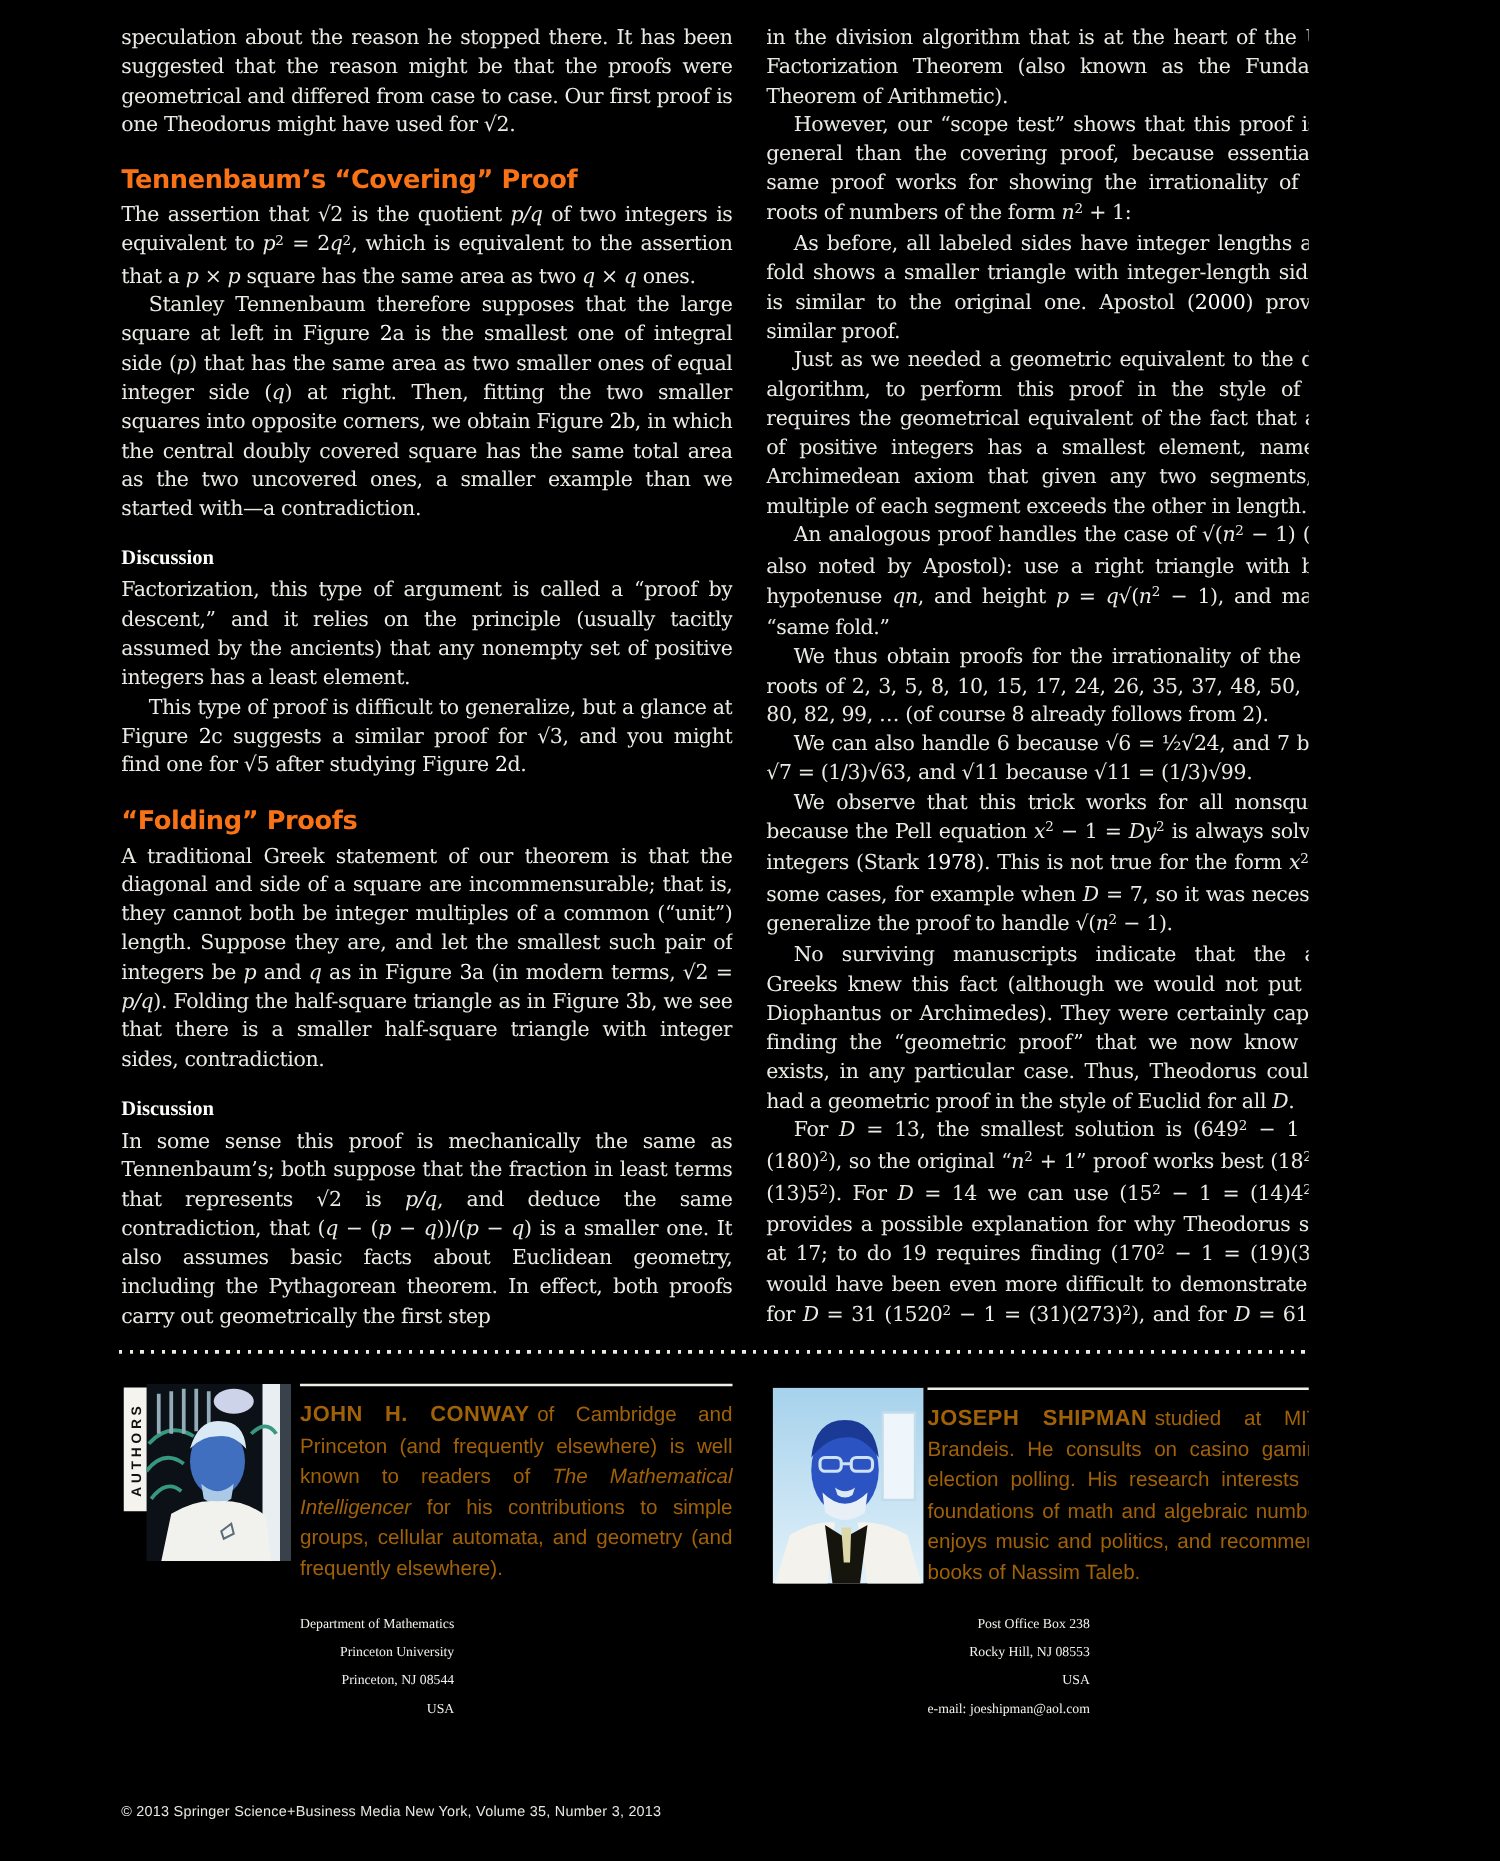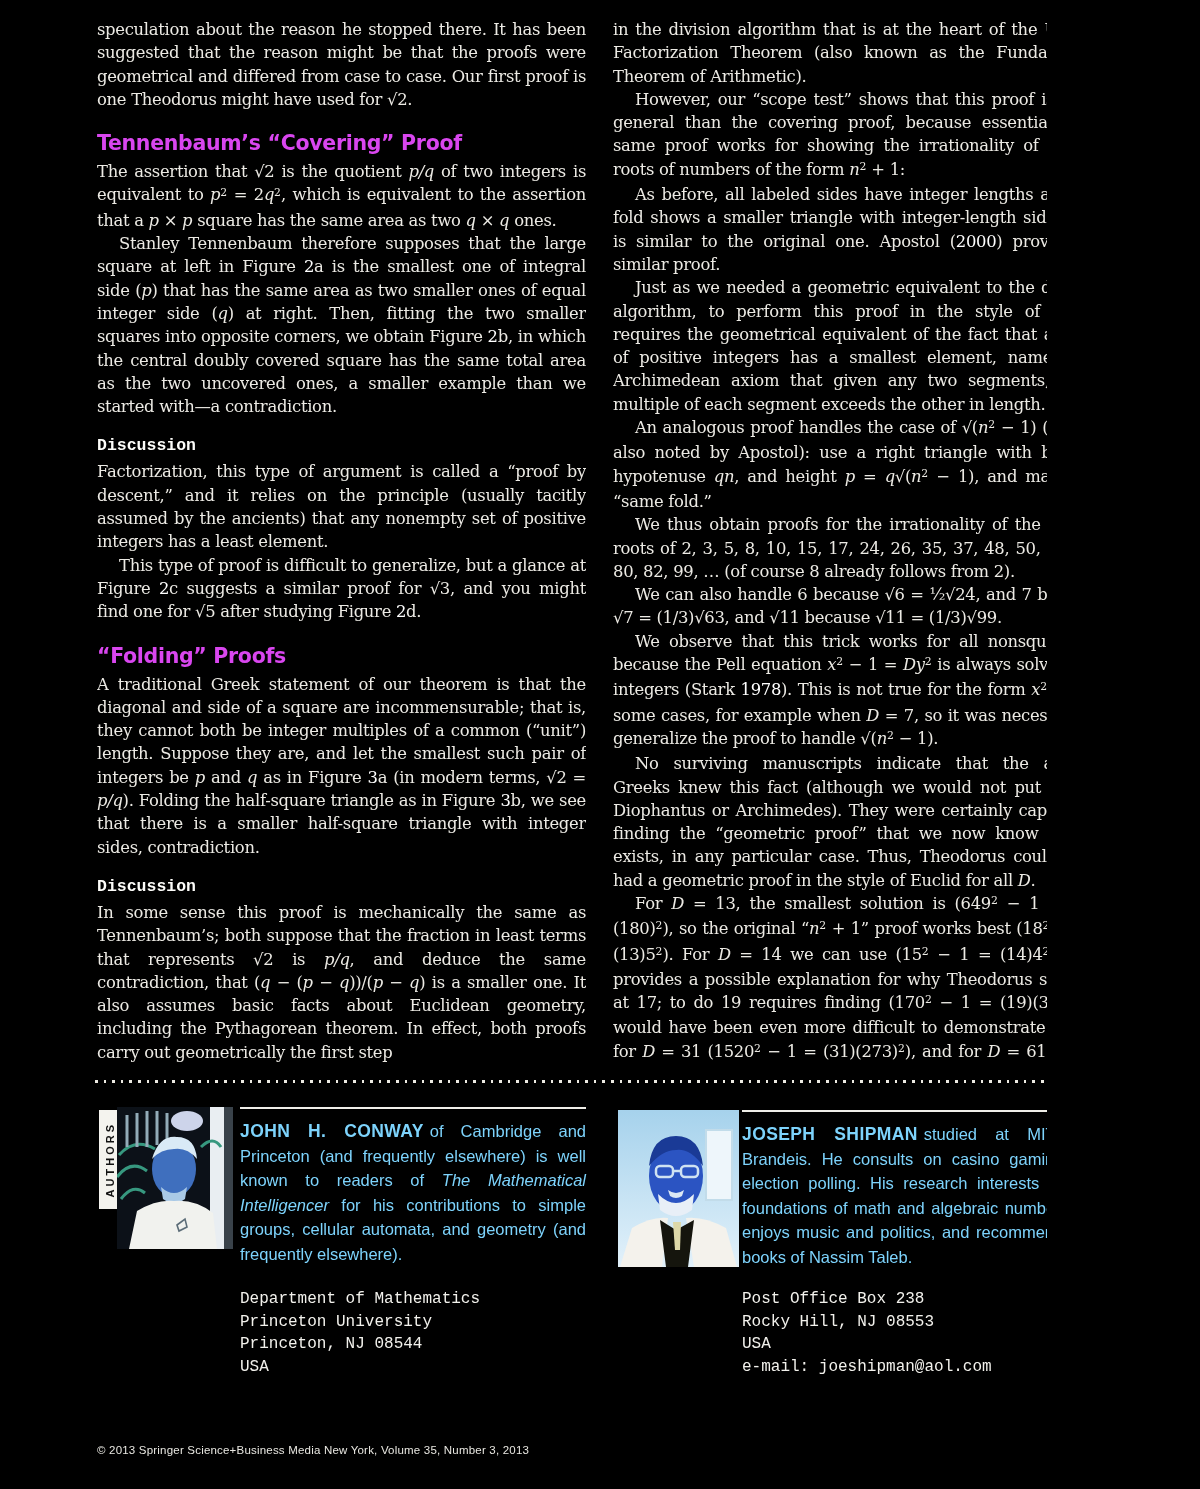--- a/index.html
+++ b/index.html
@@ -6,22 +6,22 @@
   .page{position:relative;width:1047px;height:1489px;background:#000;overflow:hidden;}
 
   
   .col{position:absolute;top:18px;max-height:1050px;overflow:hidden;}
   .col-left{left:97px;width:489px;}
   .col-right{left:613px;width:490px;}
   .para{margin:0;text-align:justify;font-family:"DejaVu Serif",serif;
         font-size:16.4px;line-height:23.3px;color:#eceae4;letter-spacing:-0.3px;}
   .para.indent{text-indent:22px;}
   .h1{font-family:"DejaVu Sans",sans-serif;font-weight:bold;font-size:20.5px;
-      line-height:24px;color:#d946ef;margin:20px 0 5px;letter-spacing:-0.3px;}
-  .h2{font-family:Liberation Mono, monospace;font-weight:bold;font-size:16.5px;
+      line-height:24px;color:#f97316;margin:20px 0 5px;letter-spacing:-0.3px;}
+  .h2{font-family:Liberation Serif, serif;font-weight:bold;font-size:16.5px;
       line-height:20px;color:#fdfdfa;margin:18px 0 4px;}
   .r-i{font-style:italic;}
   .r-b{font-weight:bold;}
   .r-ref{color:#ffffff;}
   .r-sup{font-size:66%;position:relative;top:-0.45em;letter-spacing:0;}
 
   
   .dotted-rule{position:absolute;left:95px;top:1080px;width:1008px;height:3px;
      background:repeating-linear-gradient(90deg,#eceae2 0 2.6px,transparent 2.6px 8.6px);}
   .authors-tab{position:absolute;left:99px;top:1110px;width:21px;height:99px;
@@ -30,24 +30,24 @@
      font-family:"Liberation Sans",sans-serif;font-weight:bold;font-size:11px;
      letter-spacing:3px;color:#111;}
   .photo{position:absolute;overflow:hidden;}
   .photo-conway{left:117px;top:1107px;width:116px;height:142px;}
   .photo-shipman{left:618px;top:1110px;width:121px;height:157px;}
   .bio-block{position:absolute;}
   .bio-conway{left:240px;top:1107px;width:346px;}
   .bio-shipman{left:742px;top:1110px;width:359px;}
   .name-rule{border-top:2px solid #efeee8;margin-bottom:10px;}
   .bio{font-family:"Liberation Sans",sans-serif;font-size:16.5px;line-height:24.5px;
-       color:#7dd3fc;text-align:justify;}
+       color:#a16207;text-align:justify;}
   .bio .r-b{font-size:17.5px;letter-spacing:0.4px;padding-right:6px;}
-  .addr{position:absolute;font-family:Liberation Mono, monospace;font-size:16px;
-        line-height:22.7px;color:#f2f1ec;}
+  .addr{position:absolute;font-family:Liberation Serif, serif;font-size:11px;
+        line-height:22.7px;color:#f2f1ec;text-align:right;}
   .addr-conway{left:240px;top:1288px;}
   .addr-shipman{left:742px;top:1288px;}
 
   
   .footer{position:absolute;left:97px;top:1440px;width:1006px;display:flex;
           justify-content:space-between;align-items:baseline;gap:18px;}
   .footer .copy{font-family:"Liberation Sans",sans-serif;font-size:11.5px;
           color:#e8e7e1;letter-spacing:0.2px;}
   .footer .pageno{font-family:"Liberation Sans",sans-serif;font-weight:bold;
           font-size:15px;color:#fff;}

